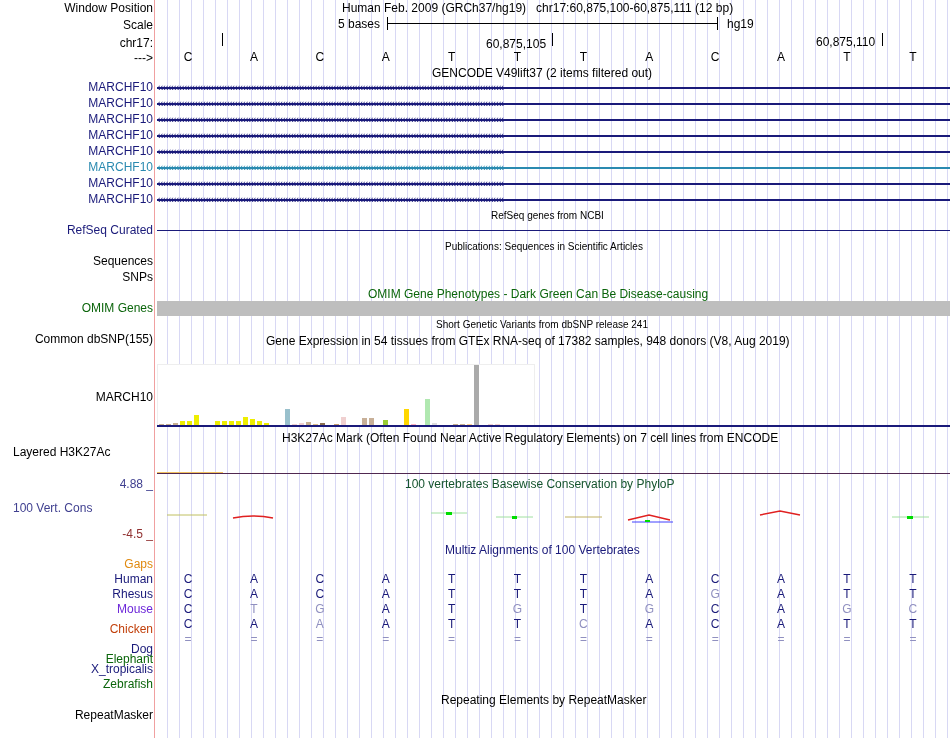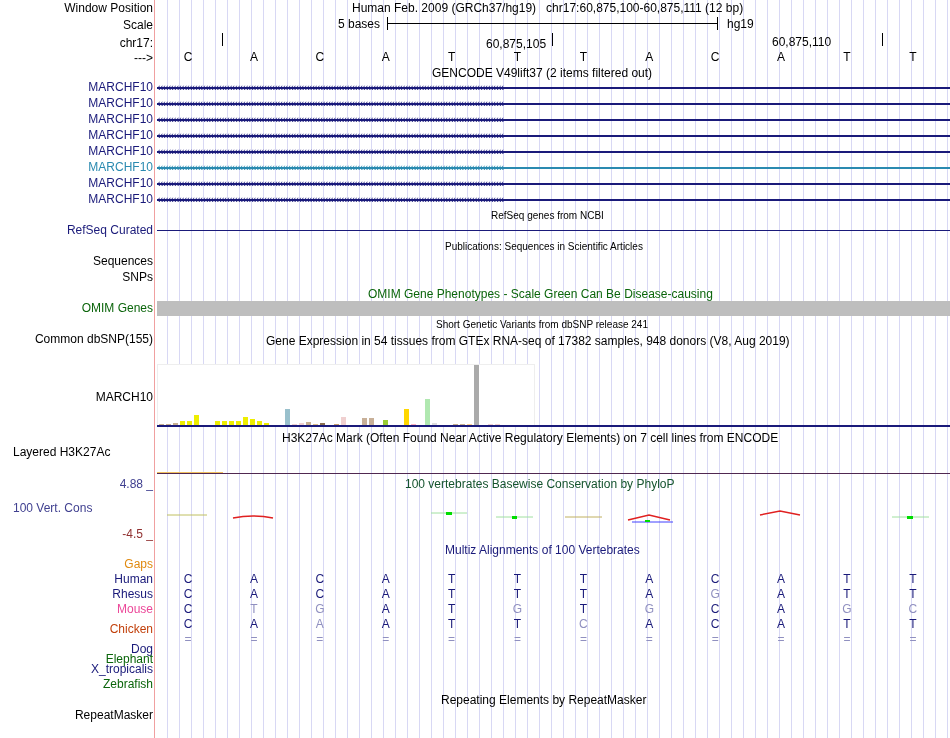--- a/index.html
+++ b/index.html
@@ -85,32 +85,32 @@
     <div class="gl" style="left: 732px;"></div>
     <div class="gl" style="left: 744px;"></div>
     <div class="gl" style="left: 756px;"></div>
     <div class="gl" style="left: 768px;"></div>
     <div class="gl" style="left: 780px;"></div>
     <div class="gl" style="left: 792px;"></div>
   </div>
 <div id="redline"></div>
 
 <div class="lbl" style="top:1px">Window Position</div>
-<div class="ctr" style="top:1px; left:352px; white-space:pre">Human Feb. 2009 (GRCh37/hg19)   chr17:60,875,100-60,875,111 (12 bp)</div>
+<div class="ctr" style="top:1px; left:342px; white-space:pre">Human Feb. 2009 (GRCh37/hg19)   chr17:60,875,100-60,875,111 (12 bp)</div>
 <div class="lbl" style="top:18px">Scale</div>
 <div class="ctr" style="top:17px; left:338px">5 bases</div>
 <div class="abs" style="left:387px; top:23px; width:330px; height:1px; background:#000"></div>
 <div class="abs" style="left:387px; top:17px; width:1px; height:13px; background:#000"></div>
 <div class="abs" style="left:717px; top:17px; width:1px; height:13px; background:#000"></div>
 <div class="ctr" style="top:17px; left:727px">hg19</div>
 <div class="lbl" style="top:36px">chr17:</div>
 <div class="abs" style="left:222px; top:33px; width:1px; height:13px; background:#000"></div>
 <div class="ctr" style="top:37px; left:486px">60,875,105</div>
 <div class="abs" style="left:552px; top:33px; width:1px; height:13px; background:#000"></div>
-<div class="ctr" style="top:35px; left:772px">60,875,110</div>
+<div class="ctr" style="top:35px; left:816px">60,875,110</div>
 <div class="abs" style="left:882px; top:33px; width:1px; height:13px; background:#000"></div>
 <div class="lbl" style="top:51px">---&gt;</div>
 <div id="seq">
     <div class="base" style="left: 182px; top: 50px;">C</div>
     <div class="base" style="left: 247.9px; top: 50px;">A</div>
     <div class="base" style="left: 313.8px; top: 50px;">C</div>
     <div class="base" style="left: 379.7px; top: 50px;">A</div>
     <div class="base" style="left: 445.6px; top: 50px;">T</div>
     <div class="base" style="left: 511.5px; top: 50px;">T</div>
     <div class="base" style="left: 577.4px; top: 50px;">T</div>
@@ -150,21 +150,21 @@
   </div>
 
 <div class="ctr" style="top:209px; left:491px; font-size:10px">RefSeq genes from NCBI</div>
 <div class="lbl navy" style="top:223px">RefSeq Curated</div>
 <div class="gene-line" style="top:230px; background:#1a1a7a"></div>
 
 <div class="ctr" style="top:240px; left:445px; font-size:10px">Publications: Sequences in Scientific Articles</div>
 <div class="lbl" style="top:254px">Sequences</div>
 <div class="lbl" style="top:270px">SNPs</div>
 
-<div class="ctr green" style="top:287px; left:368px">OMIM Gene Phenotypes - Scale Green Can Be Disease-causing</div>
+<div class="ctr green" style="top:287px; left:368px">OMIM Gene Phenotypes - Dark Green Can Be Disease-causing</div>
 <div class="lbl green" style="top:301px">OMIM Genes</div>
 <div class="abs" style="left:157px; top:301px; width:793px; height:15px; background:#bebebe"></div>
 
 <div class="ctr" style="top:318px; left:436px; font-size:10px">Short Genetic Variants from dbSNP release 241</div>
 <div class="lbl" style="top:332px">Common dbSNP(155)</div>
 
 <div class="ctr" style="top:334px; left:266px">Gene Expression in 54 tissues from GTEx RNA-seq of 17382 samples, 948 donors (V8, Aug 2019)</div>
 <div class="lbl" style="top:390px">MARCH10</div>
 <div class="abs" style="left:157px; top:364px; width:376px; height:61px; background:#fff; border:1px solid #eee"></div>
 <div id="gtex">
@@ -253,21 +253,21 @@
     <div class="base" style="left: 313.8px; top: 587px; color: rgb(26, 26, 122);">C</div>
     <div class="base" style="left: 379.7px; top: 587px; color: rgb(26, 26, 122);">A</div>
     <div class="base" style="left: 445.6px; top: 587px; color: rgb(26, 26, 122);">T</div>
     <div class="base" style="left: 511.5px; top: 587px; color: rgb(26, 26, 122);">T</div>
     <div class="base" style="left: 577.4px; top: 587px; color: rgb(26, 26, 122);">T</div>
     <div class="base" style="left: 643.3px; top: 587px; color: rgb(26, 26, 122);">A</div>
     <div class="base" style="left: 709.2px; top: 587px; color: rgb(144, 144, 192);">G</div>
     <div class="base" style="left: 775.1px; top: 587px; color: rgb(26, 26, 122);">A</div>
     <div class="base" style="left: 841px; top: 587px; color: rgb(26, 26, 122);">T</div>
     <div class="base" style="left: 906.9px; top: 587px; color: rgb(26, 26, 122);">T</div>
-    <div class="lbl" style="top: 602px; color: #ec4899; text-align: center;">Mouse</div>
+    <div class="lbl" style="top: 602px; color: #6d28d9; text-align: center;">Mouse</div>
     <div class="base" style="left: 182px; top: 602px; color: rgb(26, 26, 122);">C</div>
     <div class="base" style="left: 247.9px; top: 602px; color: rgb(144, 144, 192);">T</div>
     <div class="base" style="left: 313.8px; top: 602px; color: rgb(144, 144, 192);">G</div>
     <div class="base" style="left: 379.7px; top: 602px; color: rgb(26, 26, 122);">A</div>
     <div class="base" style="left: 445.6px; top: 602px; color: rgb(26, 26, 122);">T</div>
     <div class="base" style="left: 511.5px; top: 602px; color: rgb(144, 144, 192);">G</div>
     <div class="base" style="left: 577.4px; top: 602px; color: rgb(26, 26, 122);">T</div>
     <div class="base" style="left: 643.3px; top: 602px; color: rgb(144, 144, 192);">G</div>
     <div class="base" style="left: 709.2px; top: 602px; color: rgb(26, 26, 122);">C</div>
     <div class="base" style="left: 775.1px; top: 602px; color: rgb(26, 26, 122);">A</div>

